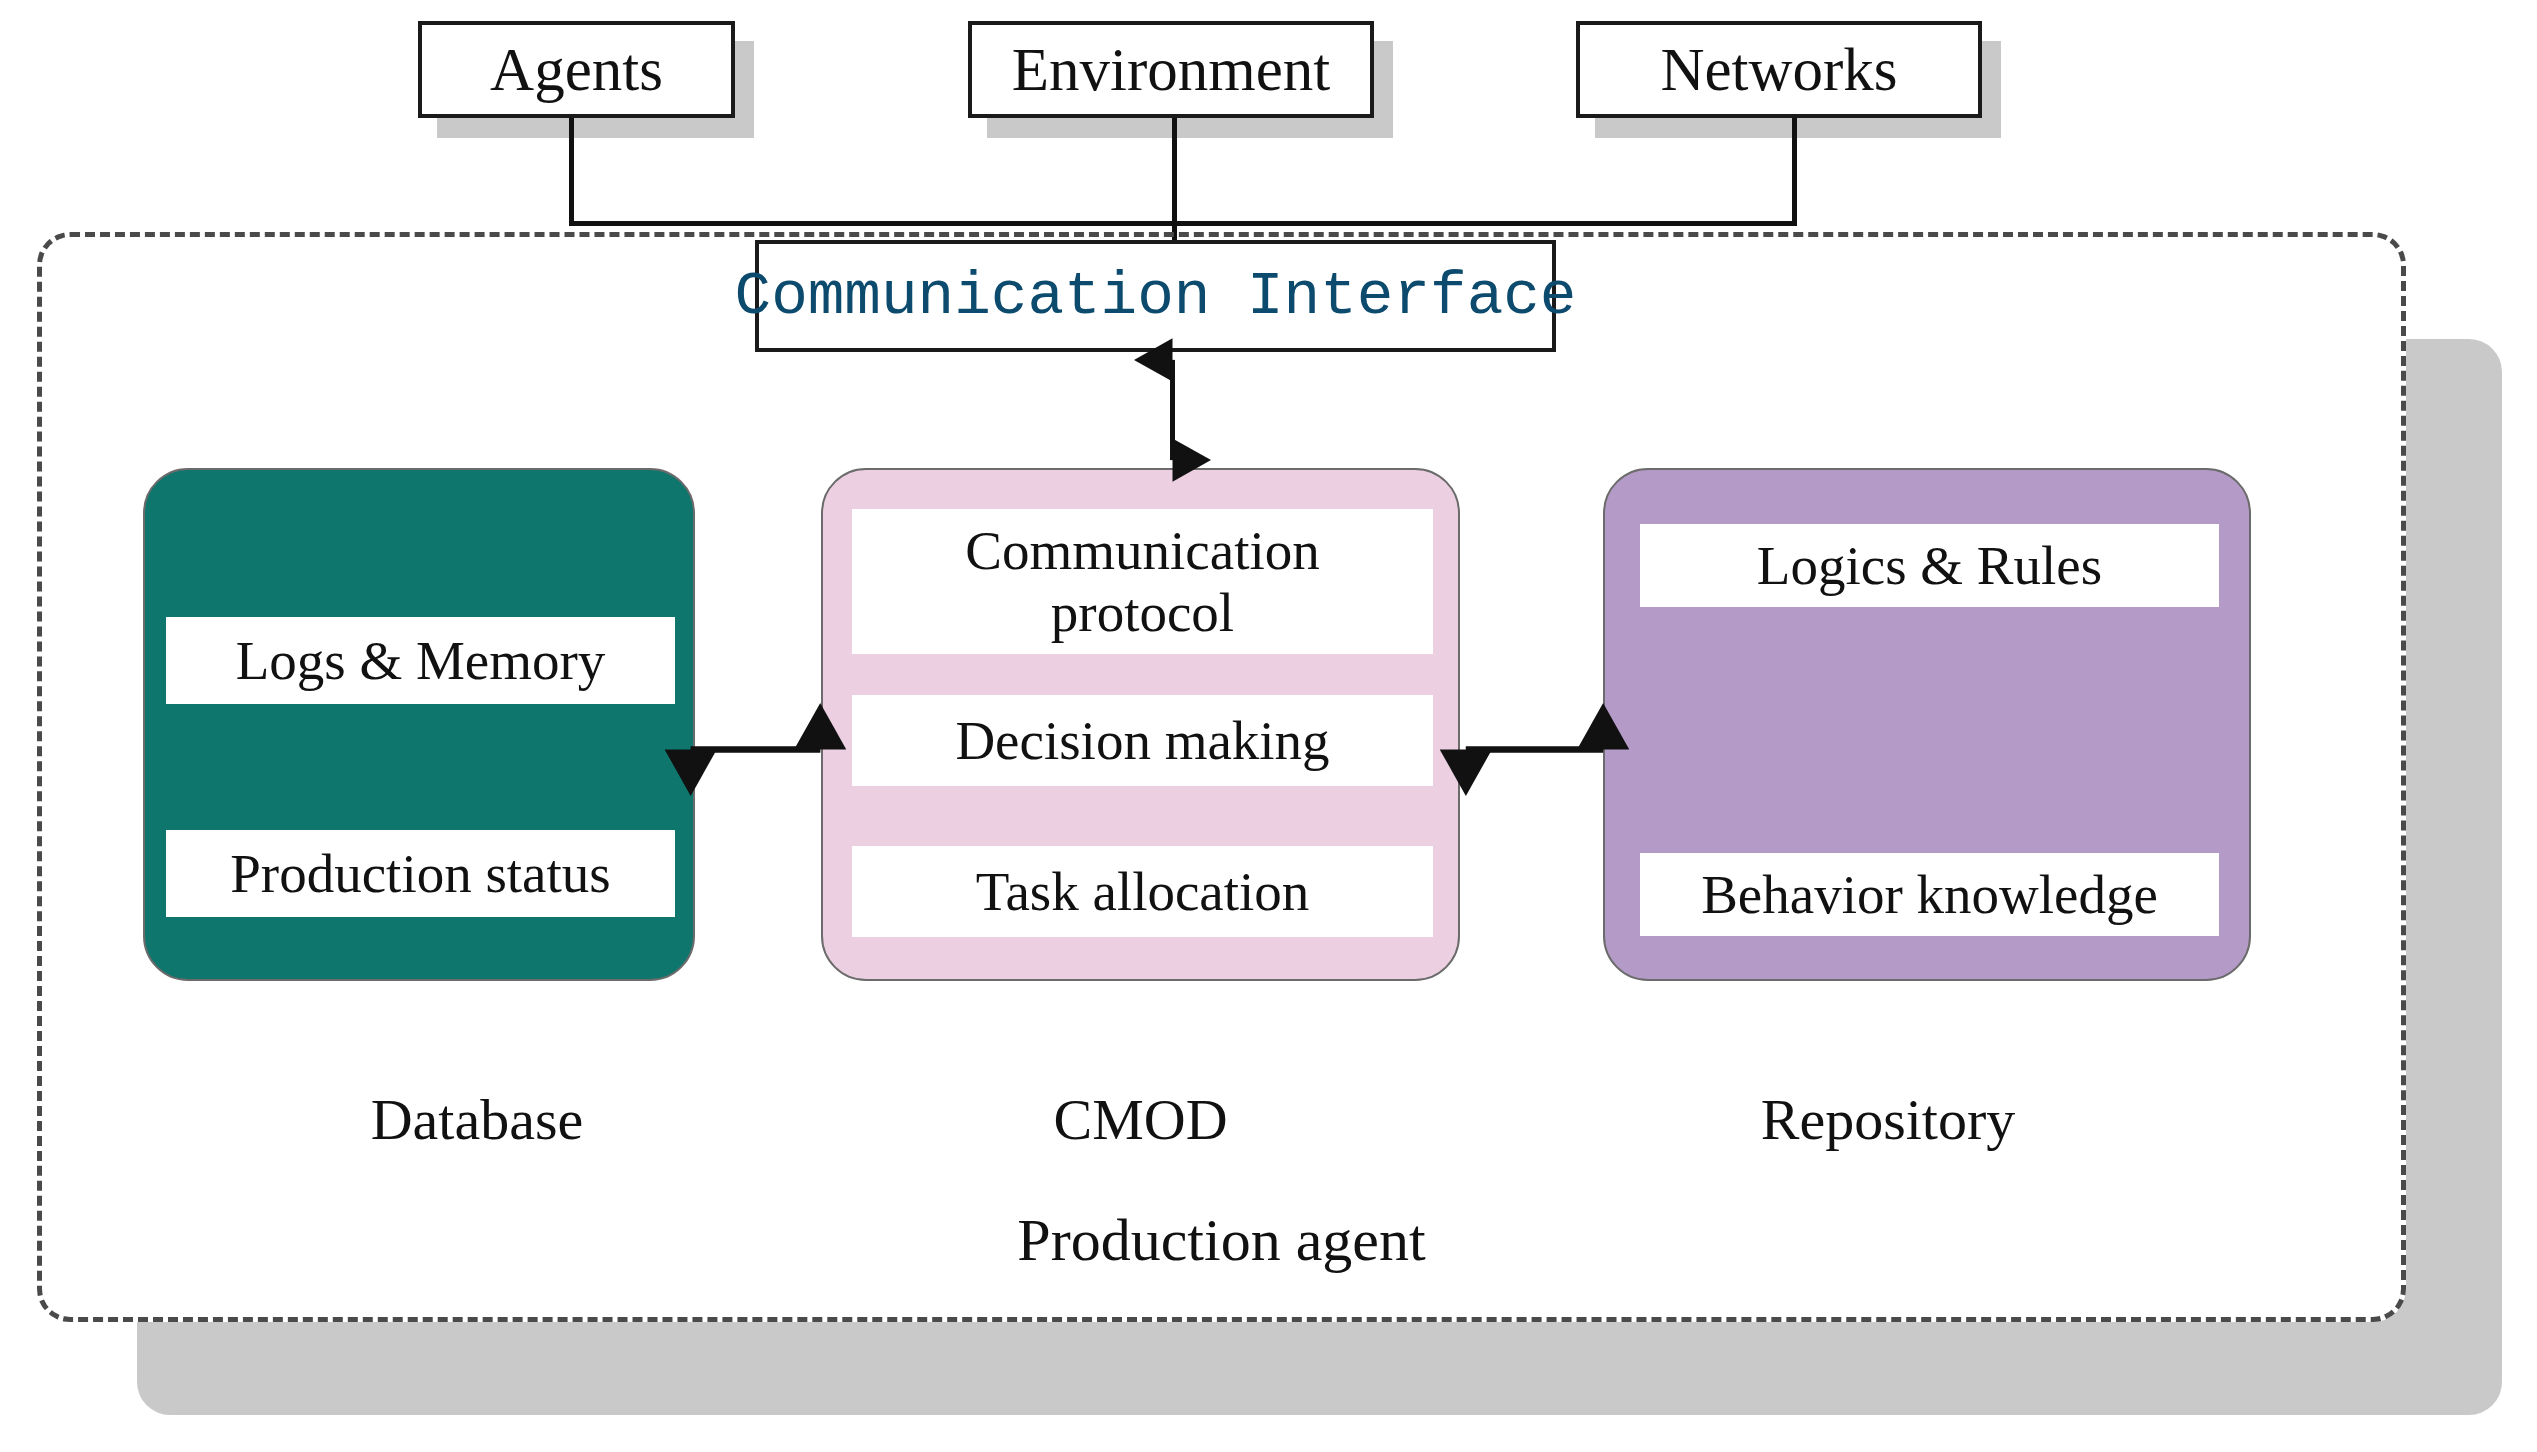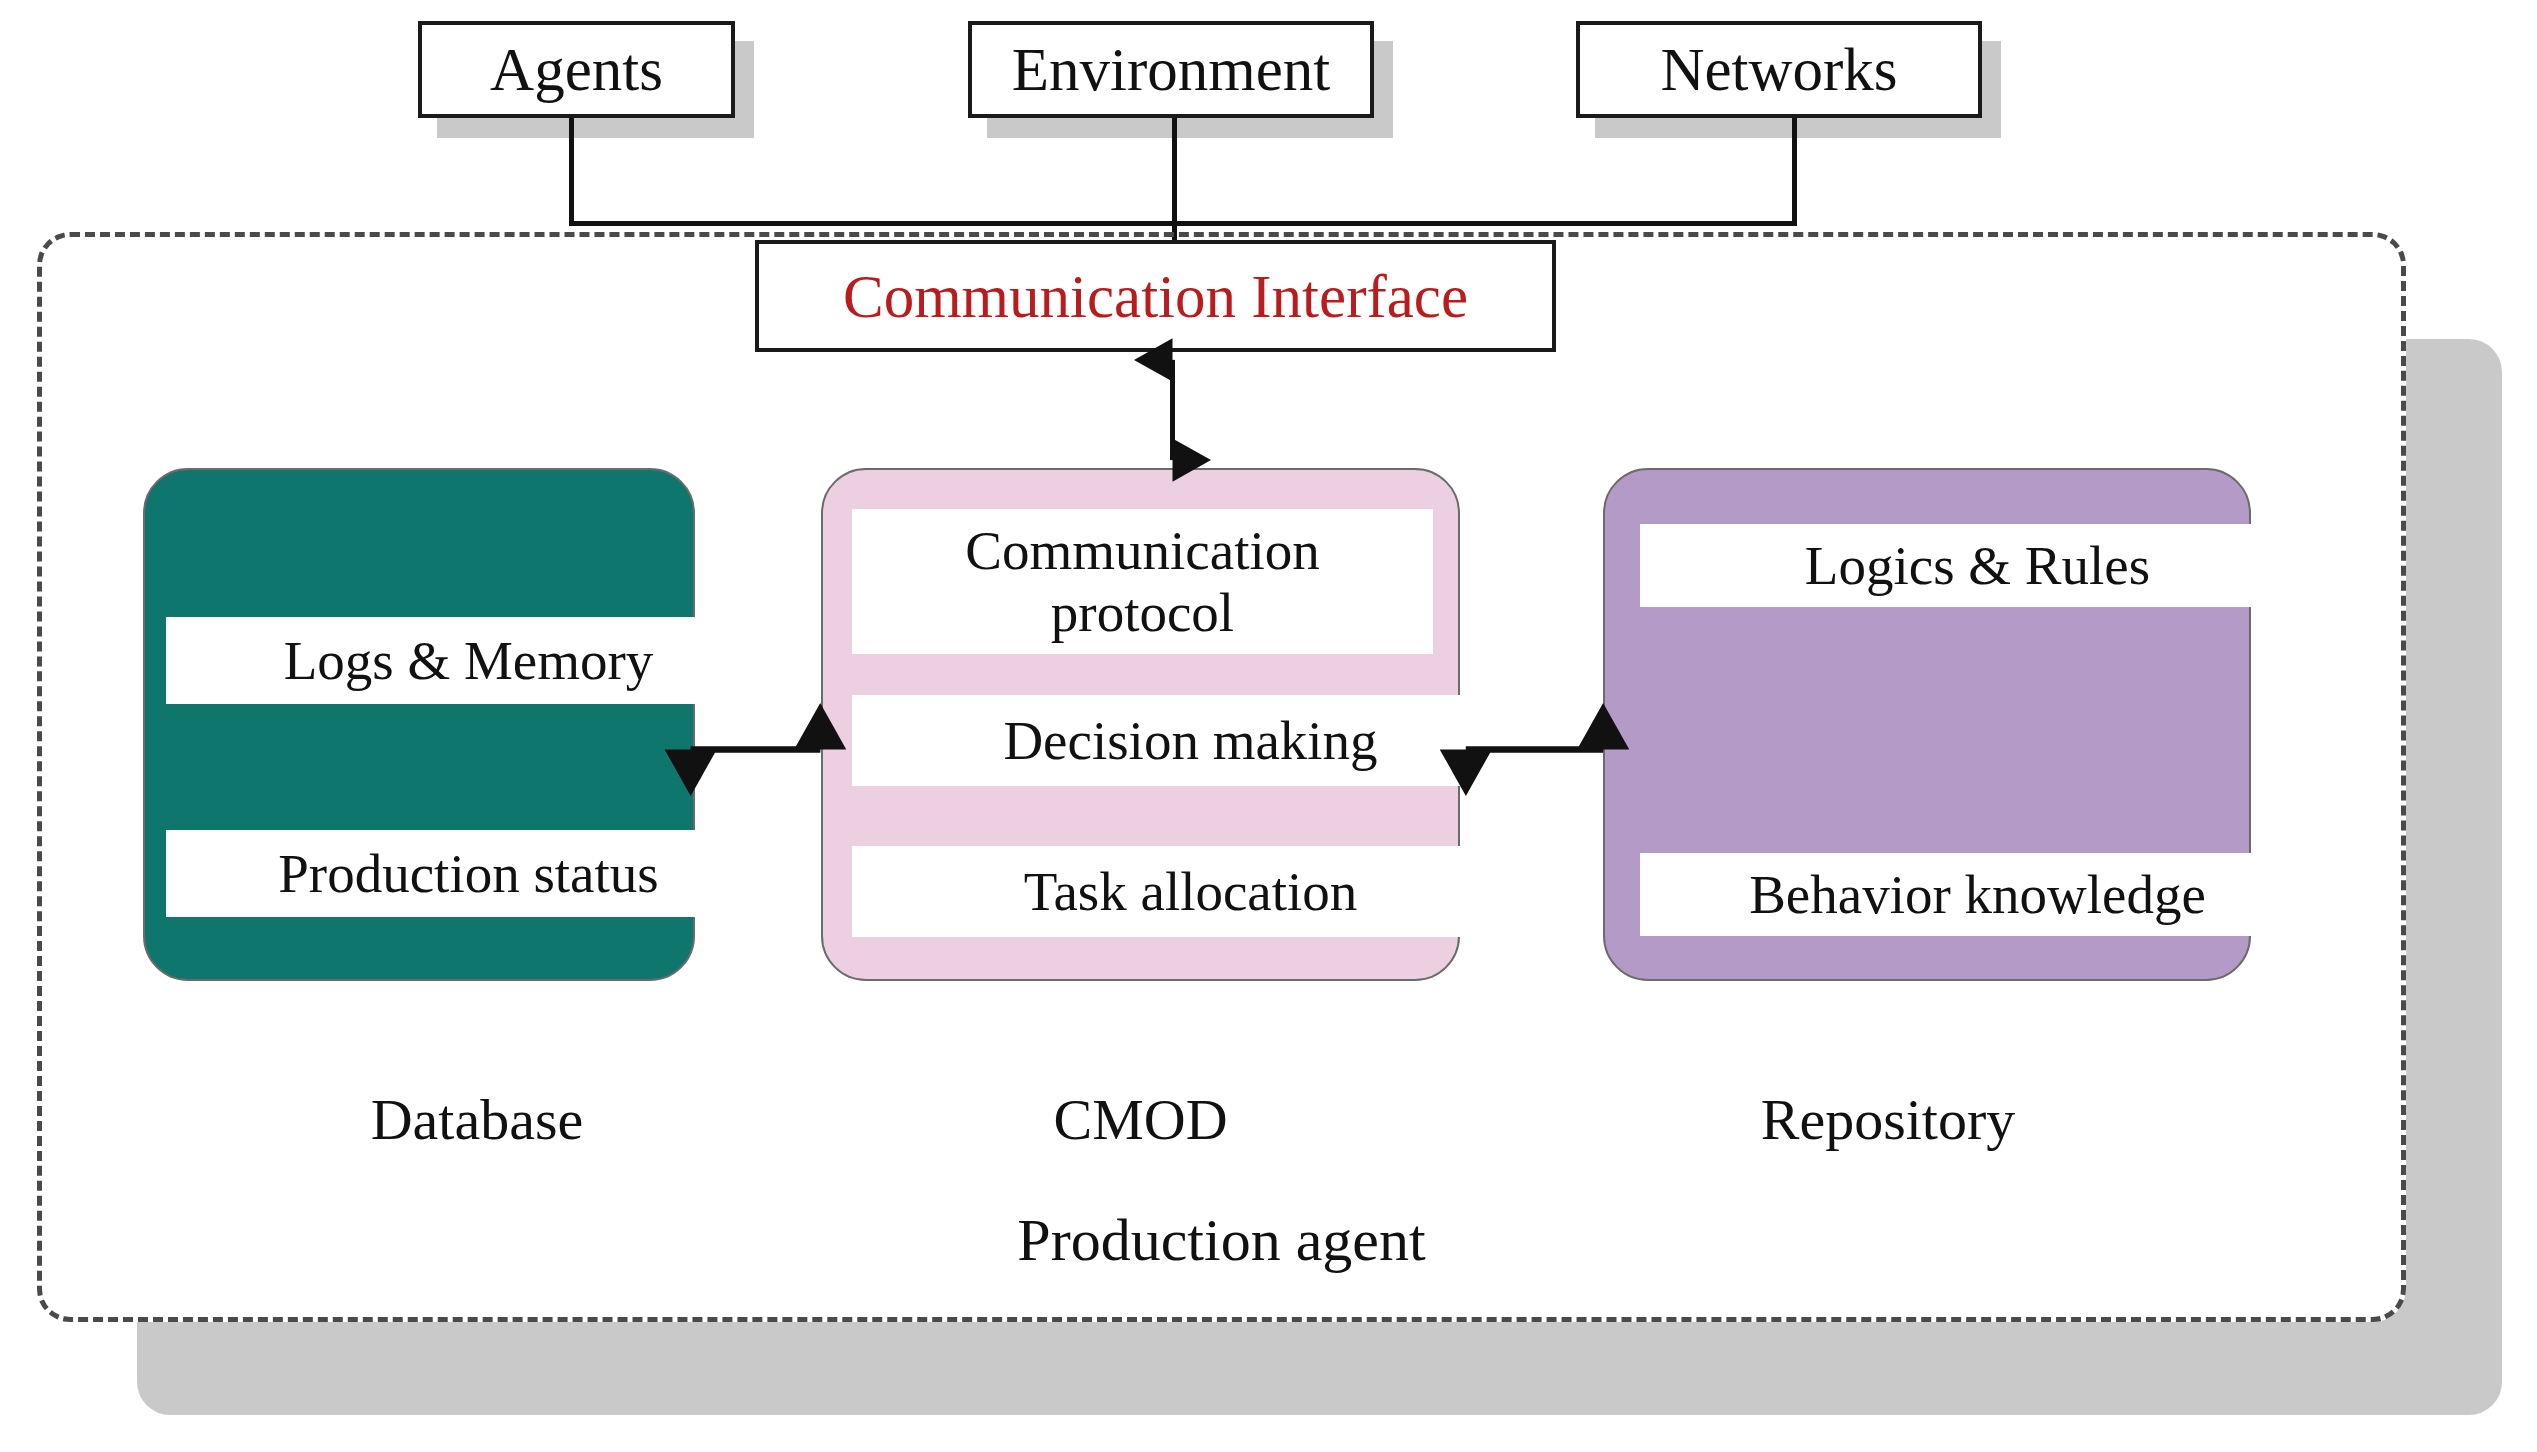--- a/index.html
+++ b/index.html
@@ -56,23 +56,24 @@
     background: #ffffff;
     border: 4.8px solid #1a1a1a;
     box-sizing: border-box;
     display: flex;
     align-items: center;
     justify-content: center;
     z-index: 6;
   }
   .ci-box .lbl {
     font-size: 61px;
-    color: #b91c1c;
+    color: #0c4a6e;
     line-height: 1;
     white-space: nowrap;
+    font-family: Liberation Mono, monospace;
   }
 
   
   .dashed-container {
     position: absolute;
     border: 5.8px dashed #4a4a4a;
     border-radius: 33px;
     box-sizing: border-box;
     background: transparent;
     z-index: 4;
@@ -101,21 +102,20 @@
     position: absolute;
     background: #ffffff;
     display: flex;
     align-items: center;
     justify-content: center;
     text-align: center;
     color: #111111;
     line-height: 1.12;
     font-size: 55px;
     white-space: nowrap;
-    padding-left: 48px;
   }
   .strip.two-line { white-space: normal; line-height: 1.12; }
 
   
   .caption {
     position: absolute;
     font-size: 58px;
     color: #111111;
     text-align: center;
     white-space: nowrap;

